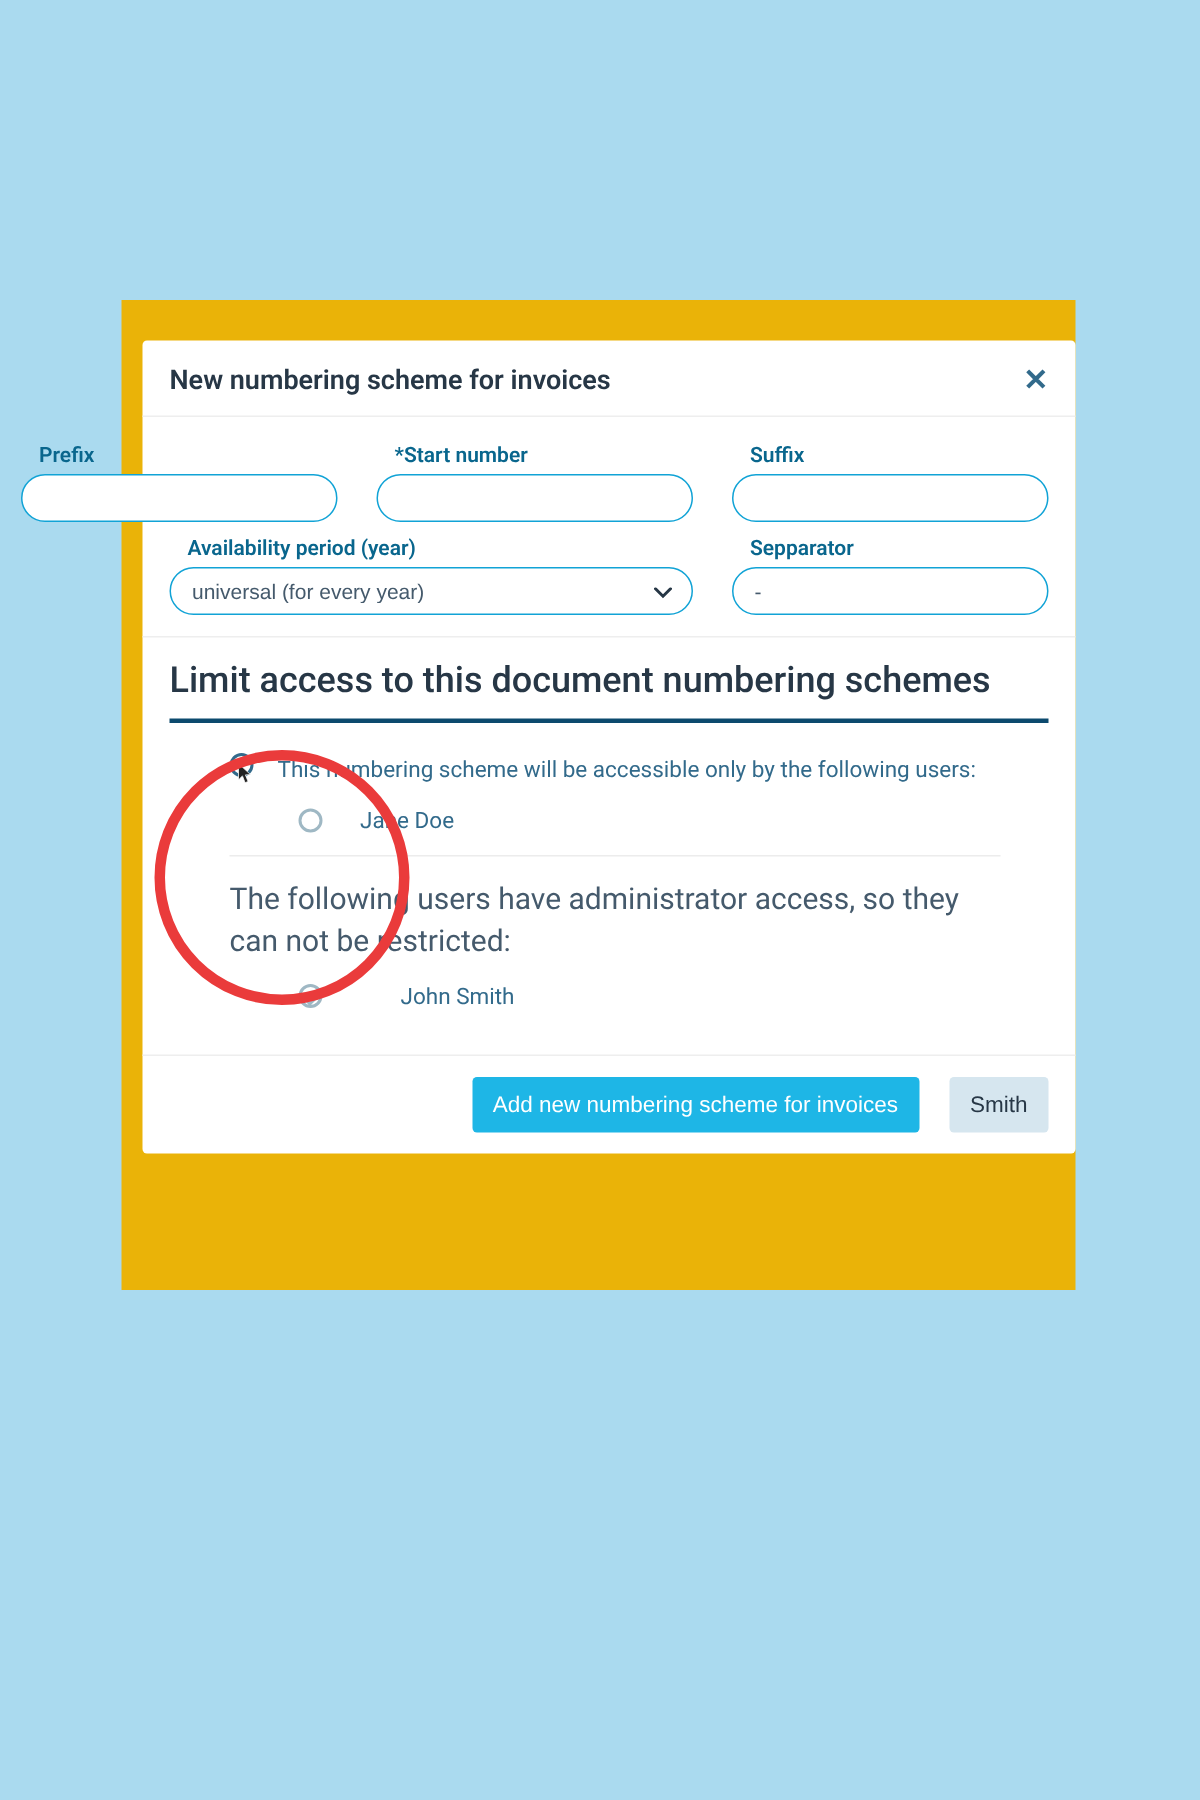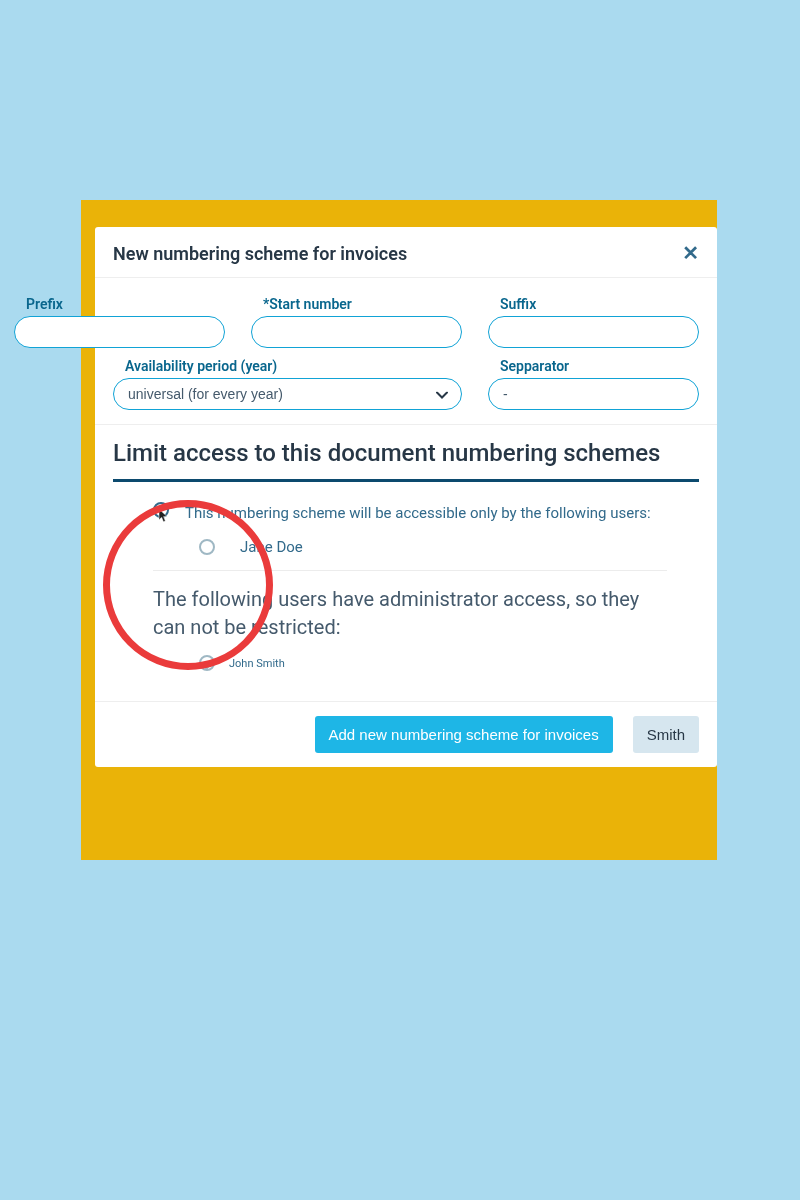--- a/index.html
+++ b/index.html
@@ -145,21 +145,22 @@
       color: #455a6c;
       font-size: 20px;
       line-height: 1.4;
       margin-bottom: 14px;
     }
     .admin-user {
       display: flex;
       align-items: center;
       margin: 4px 0 18px 46px;
       color: #326a8b;
-      font-size: 11px;
+      font-size: 15px;
+      gap: 38px;
     }
     .check-circle {
       width: 16px;
       height: 16px;
       border: 2px solid #9fb8c4;
       border-radius: 50%;
       margin-right: 14px;
       position: relative;
     }
     .check-circle::after {

